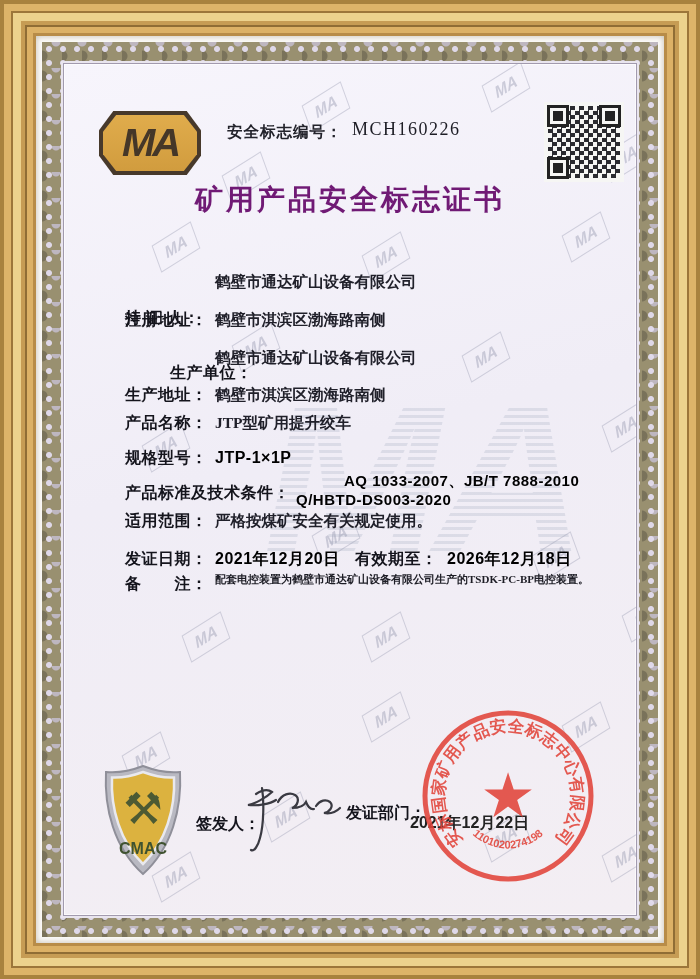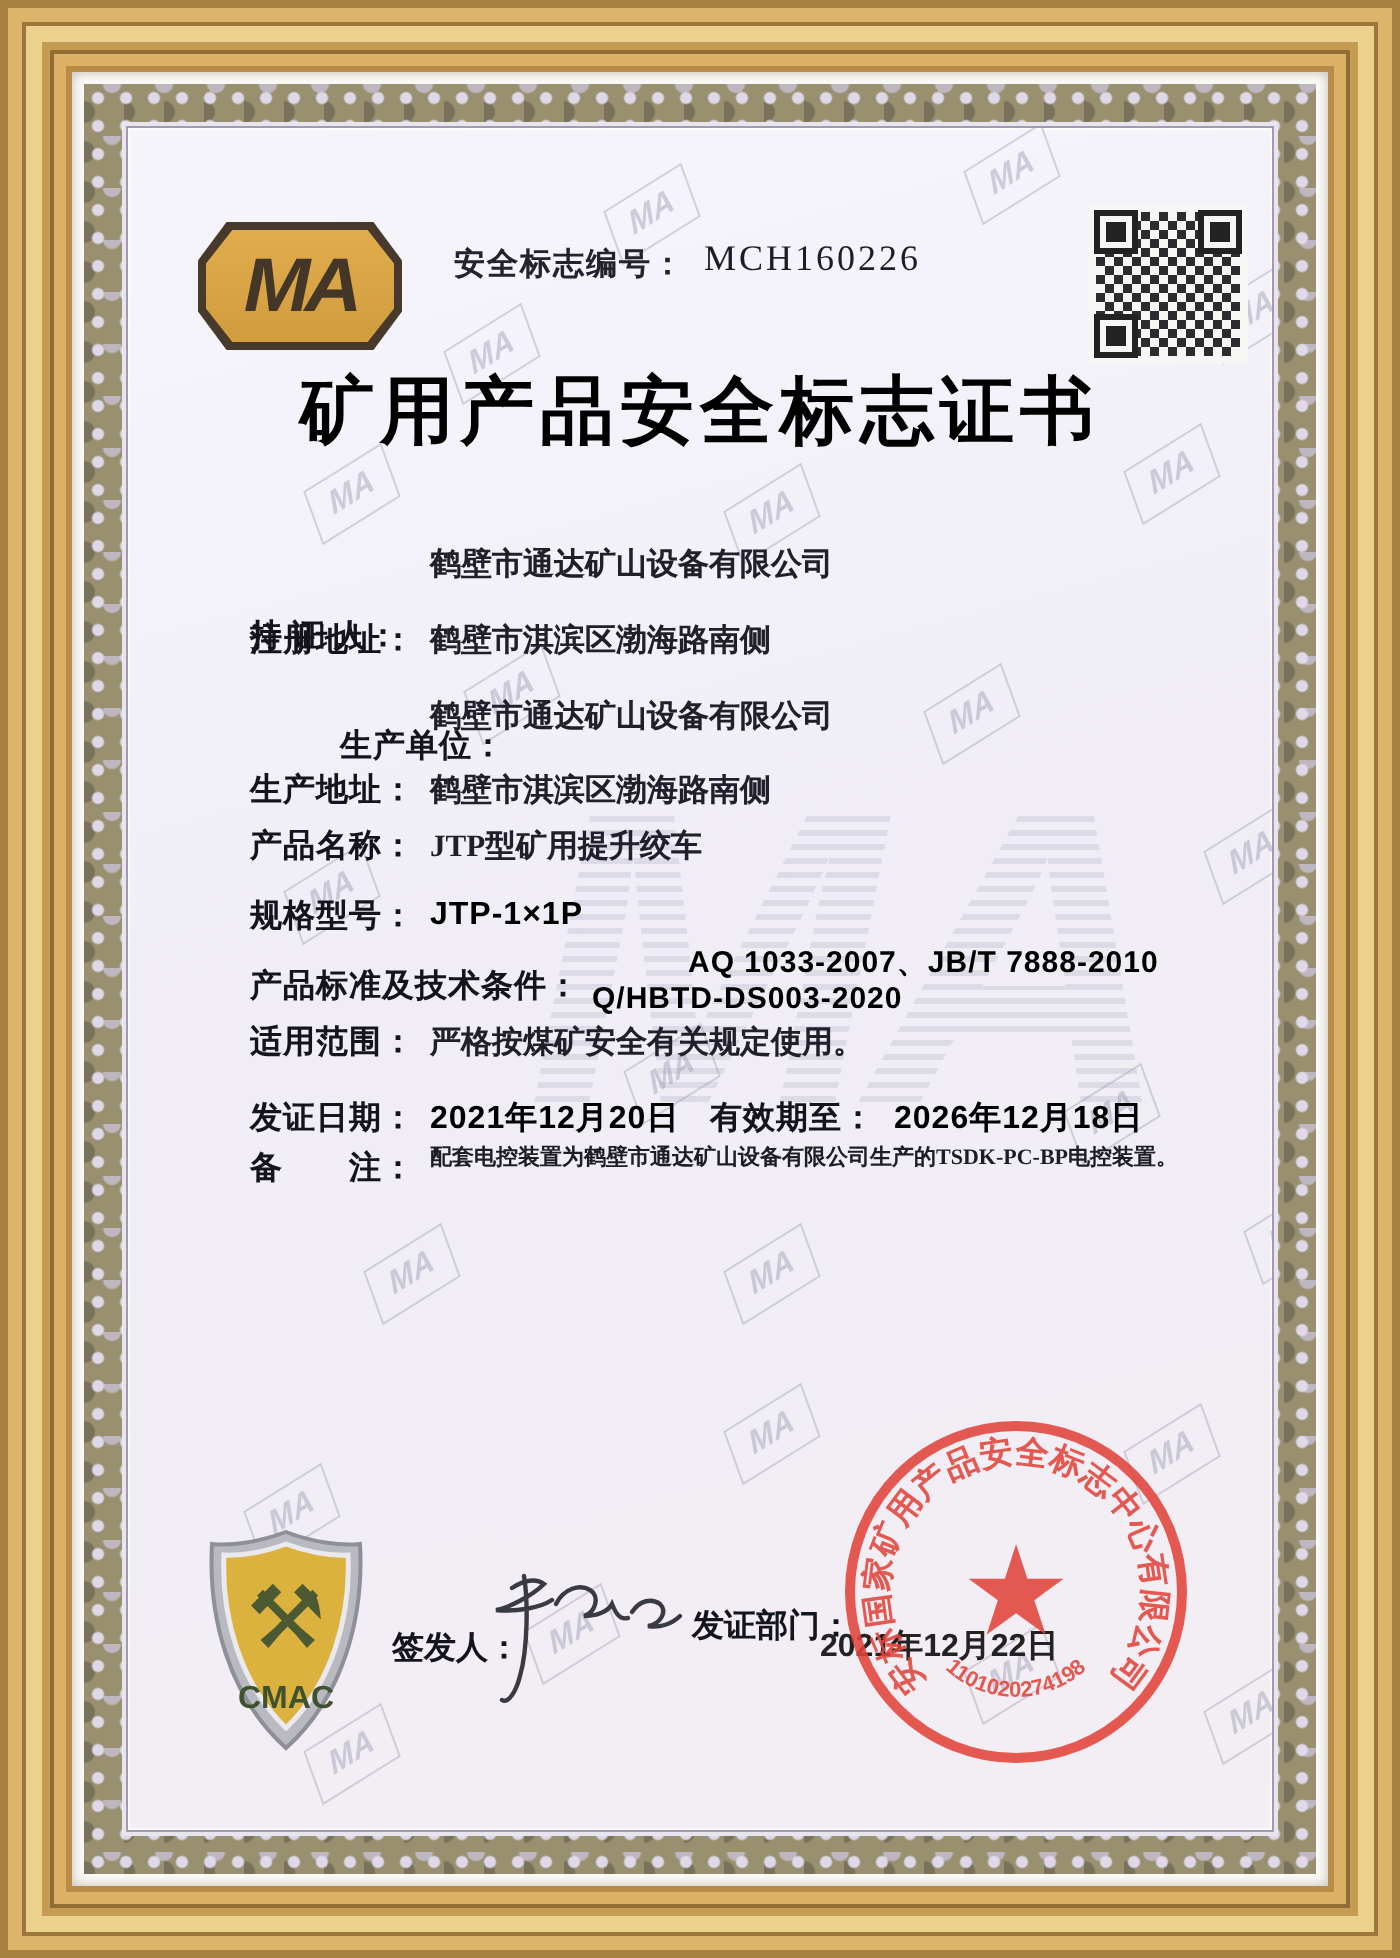--- a/index.html
+++ b/index.html
@@ -41,21 +41,21 @@
   .ma-badge-text{font-family:"Liberation Sans",sans-serif;font-weight:800;font-style:italic;font-size:40px;
     color:#453728;letter-spacing:-3px;transform:scaleY(.95);}
   .markno-label{left:227px;top:122px;font-size:15.5px;font-weight:600;color:#23232b;letter-spacing:1px;}
   .markno-value{left:352px;top:119px;font-size:18px;color:#1d1d25;letter-spacing:1.5px;}
   .qr{left:544px;top:102px;width:72px;height:72px;background:
       repeating-conic-gradient(#2b2b30 0% 25%, #f6f6f4 0% 50%);
       background-size:9px 9px;border:4px solid #f6f6f4;z-index:2;}
   .finder{position:absolute;width:16px;height:16px;border:3px solid #222;background:#f6f6f4;}
   .finder::after{content:"";position:absolute;inset:3px;background:#222;}
   .f-tl{left:-1px;top:-1px;} .f-tr{right:-1px;top:-1px;} .f-bl{left:-1px;bottom:-1px;}
-  .title{left:0;top:181px;width:700px;text-align:center;font-size:37px;font-weight:700;color:#000000;letter-spacing:3px;z-index:1;}
+  .title{left:0;top:181px;width:700px;text-align:center;font-size:28px;font-weight:700;color:#701a75;letter-spacing:3px;z-index:1;}
   
   .flabel{font-size:16px;font-weight:600;color:#14141c;letter-spacing:.5px;z-index:1;}
   .fvalue{font-size:15.5px;font-weight:600;color:#20202a;z-index:1;}
   .fvalue-code{font-family:"Liberation Sans",sans-serif;font-weight:700;font-size:15px;color:#000000;letter-spacing:.5px;z-index:1;}
   .remark-val{width:392px;font-size:11px;font-weight:700;line-height:14px;color:#1d1d25;z-index:1;}
   .statement{left:103px;top:622px;width:498px;font-size:16.5px;font-weight:600;line-height:22px;color:#23232c;
     text-indent:2em;text-align:justify;z-index:1;}
   
   .sig-label{left:196px;top:814px;font-size:16px;font-weight:600;color:#14141c;z-index:1;}
   .dept-label{left:346px;top:803px;font-size:16px;font-weight:600;color:#14141c;z-index:1;}

